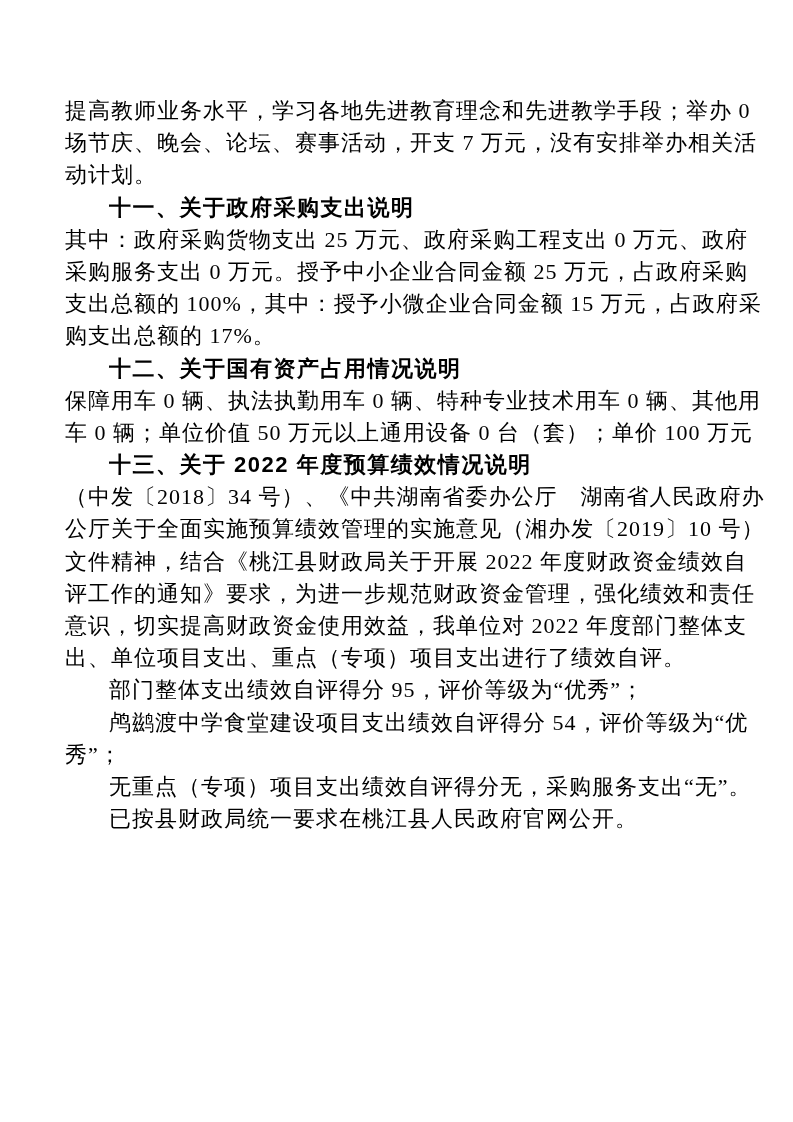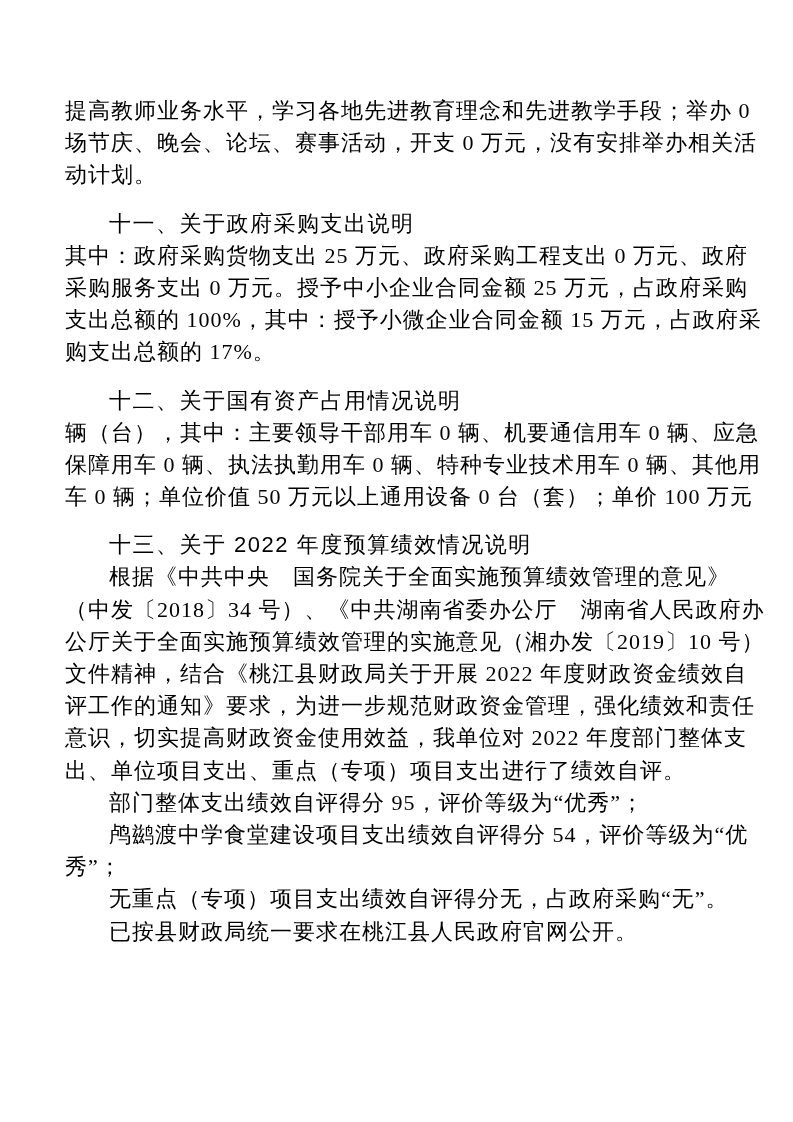--- a/index.html
+++ b/index.html
@@ -29,50 +29,47 @@
   }
   .line {
     white-space: pre;
     height: 32.2px;
     overflow: visible;
   }
   .indent {
     padding-left: 44px;
   }
   .heading {
-    font-weight: 400;
+    font-weight: 700;
     font-family: "Liberation Sans", "DejaVu Sans", sans-serif;
     letter-spacing: 1.5px;
-    margin-top: 16px;
   }
 </style>
 </head>
 <body>
 
 <div class="page">
   <div class="content">
       <div class="line body">提高教师业务水平，学习各地先进教育理念和先进教学手段；举办 0</div>
-      <div class="line body">场节庆、晚会、论坛、赛事活动，开支 0 万元，没有安排举办相关活</div>
+      <div class="line body">场节庆、晚会、论坛、赛事活动，开支 7 万元，没有安排举办相关活</div>
       <div class="line body">动计划。</div>
       <div class="line heading indent">十一、关于政府采购支出说明</div>
       <div class="line body">其中：政府采购货物支出 25 万元、政府采购工程支出 0 万元、政府</div>
       <div class="line body">采购服务支出 0 万元。授予中小企业合同金额 25 万元，占政府采购</div>
       <div class="line body">支出总额的 100%，其中：授予小微企业合同金额 15 万元，占政府采</div>
       <div class="line body">购支出总额的 17%。</div>
       <div class="line heading indent">十二、关于国有资产占用情况说明</div>
-      <div class="line body">辆（台），其中：主要领导干部用车 0 辆、机要通信用车 0 辆、应急</div>
       <div class="line body">保障用车 0 辆、执法执勤用车 0 辆、特种专业技术用车 0 辆、其他用</div>
       <div class="line body">车 0 辆；单位价值 50 万元以上通用设备 0 台（套）；单价 100 万元</div>
       <div class="line heading indent">十三、关于 2022 年度预算绩效情况说明</div>
-      <div class="line body indent">根据《中共中央　国务院关于全面实施预算绩效管理的意见》</div>
       <div class="line body">（中发〔2018〕34 号）、《中共湖南省委办公厅　湖南省人民政府办</div>
       <div class="line body">公厅关于全面实施预算绩效管理的实施意见（湘办发〔2019〕10 号）</div>
       <div class="line body">文件精神，结合《桃江县财政局关于开展 2022 年度财政资金绩效自</div>
       <div class="line body">评工作的通知》要求，为进一步规范财政资金管理，强化绩效和责任</div>
       <div class="line body">意识，切实提高财政资金使用效益，我单位对 2022 年度部门整体支</div>
       <div class="line body">出、单位项目支出、重点（专项）项目支出进行了绩效自评。</div>
       <div class="line body indent">部门整体支出绩效自评得分 95，评价等级为“优秀”；</div>
       <div class="line body indent">鸬鹚渡中学食堂建设项目支出绩效自评得分 54，评价等级为“优</div>
       <div class="line body">秀”；</div>
-      <div class="line body indent">无重点（专项）项目支出绩效自评得分无，占政府采购“无”。</div>
+      <div class="line body indent">无重点（专项）项目支出绩效自评得分无，采购服务支出“无”。</div>
       <div class="line body indent">已按县财政局统一要求在桃江县人民政府官网公开。</div>
     </div>
 </div>
 
 </body></html>

